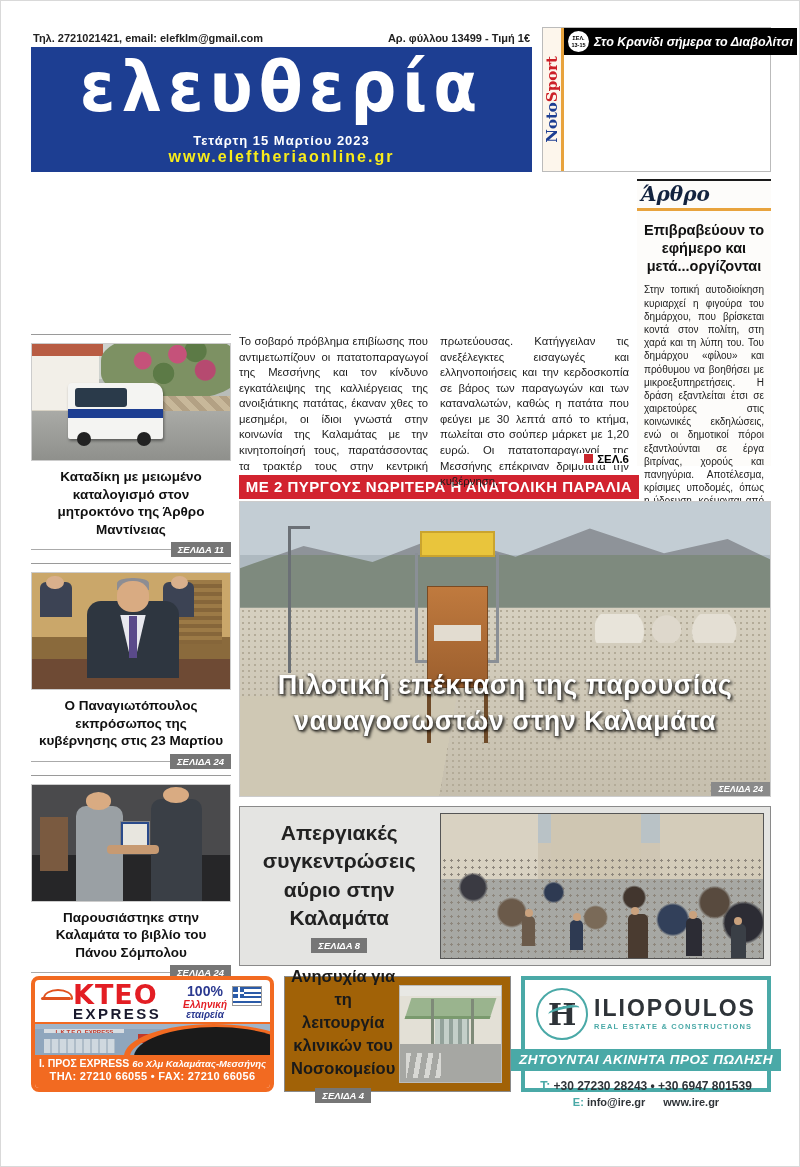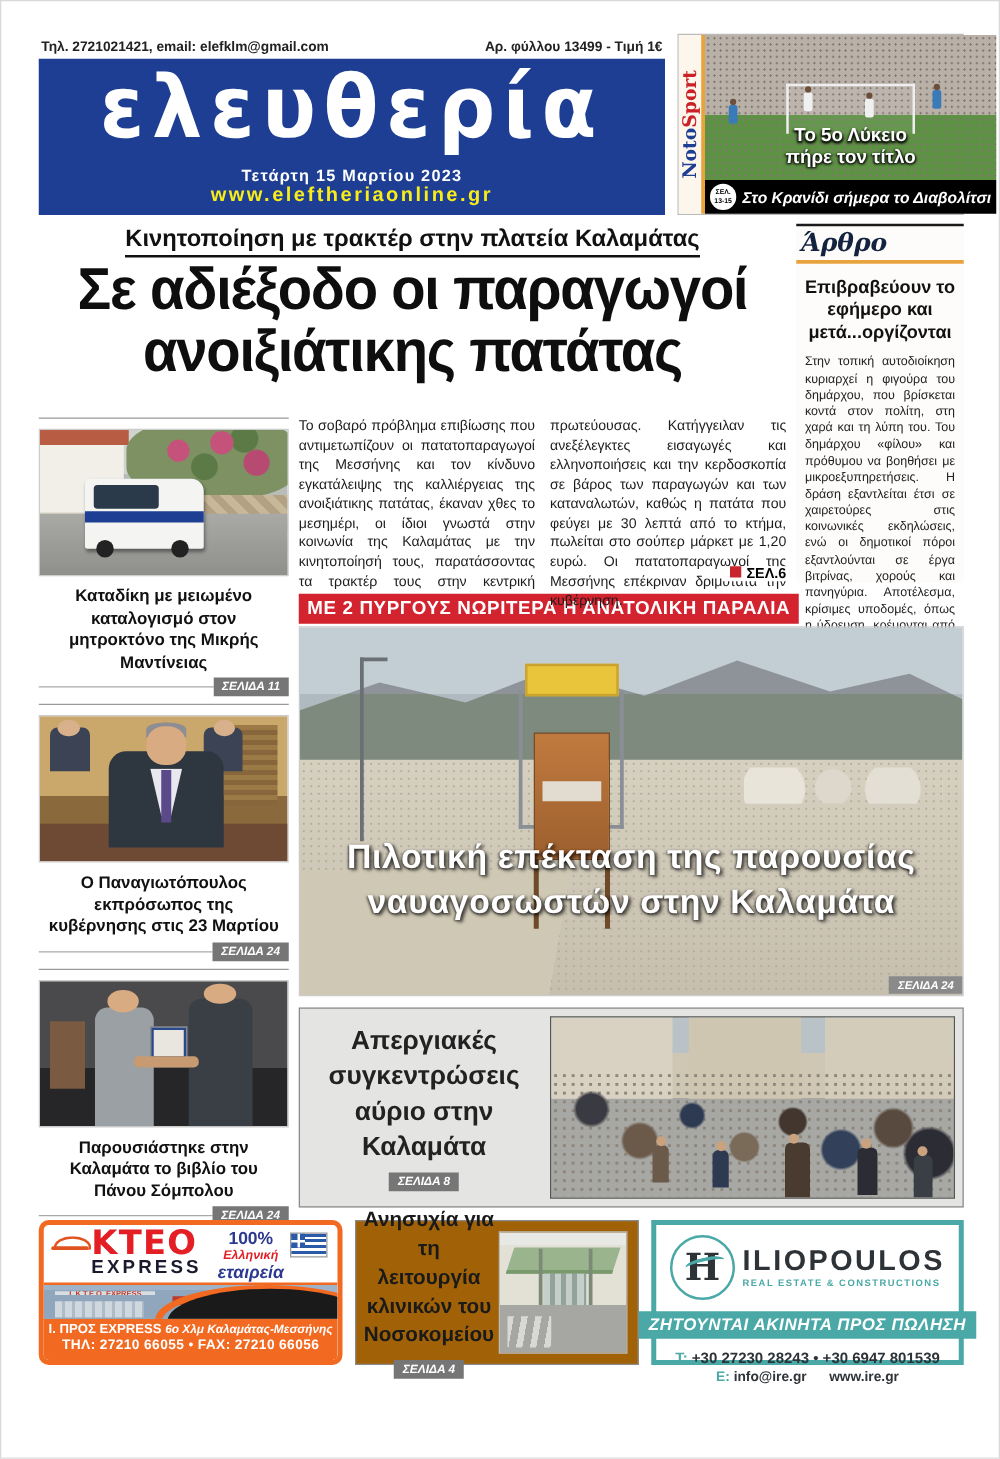--- a/index.html
+++ b/index.html
@@ -195,21 +195,21 @@
   .kteo-top { display:flex; padding:3px 6px 1px 6px; align-items:flex-start; }
   .kteo-car { width:30px; height:26px; position:relative; flex:none; }
   .kteo-car::before { content:""; position:absolute; left:2px; top:6px; width:26px; height:9px; border:2px solid #e0521e; border-radius:60% 60% 10% 10%/100% 100% 10% 10%; border-bottom:none; }
   .kteo-car::after { content:""; position:absolute; left:0; top:14px; width:30px; height:3px; background:#e0521e; border-radius:2px; }
   .kteo-brand { line-height:.9; margin-left:2px; }
   .kteo-brand .k1 { font-size:27px; font-weight:bold; color:#e31e24; letter-spacing:1px; font-family:"DejaVu Sans",sans-serif; }
   .kteo-brand .k2 { font-size:15px; font-weight:bold; color:#1a1a2e; letter-spacing:2.5px; }
   .kteo-right { margin-left:auto; text-align:center; line-height:1.05; padding-right:2px; display:flex; gap:5px; }
   .kteo-100 .pct { color:#2b3990; font-weight:bold; font-size:14px; }
   .kteo-100 .el1 { color:#e31e24; font-weight:bold; font-style:italic; font-size:10px; display:block; }
-  .kteo-100 .el2 { color:#2b3990; font-weight:bold; font-style:italic; font-size:14px; display:block; }
+  .kteo-100 .el2 { color:#2b3990; font-weight:bold; font-style:italic; font-size:10px; display:block; }
   .gr-flag { width:30px; height:20px; position:relative; flex:none; margin-top:3px;
       background:repeating-linear-gradient(180deg,#2b5ba8 0 2.3px,#fff 2.3px 4.6px); border:1px solid #999; }
   .gr-flag::before { content:""; position:absolute; left:0; top:0; width:11px; height:11px; background:#2b5ba8; }
   .gr-flag::after { content:""; position:absolute; left:0; top:0; width:11px; height:11px;
       background:linear-gradient(#fff,#fff) 50% 0/2px 100% no-repeat, linear-gradient(#fff,#fff) 0 50%/100% 2px no-repeat; }
   .kteo-photo { flex:1; position:relative; overflow:hidden;
       background:linear-gradient(180deg,#9fb4c8 0 30%,#7d9ab5 30% 100%); border-top:2px solid #f26a21; }
   .kteo-photo .bldg { position:absolute; left:0; bottom:0; width:62%; height:85%; background:#8fa6bd; }
   .kteo-photo .sign1 { position:absolute; left:4%; top:18%; width:34%; height:10%; background:#d8dde2; color:#c0392b; font-size:6px; font-weight:bold; text-align:center; overflow:hidden; }
   .kteo-photo .doors { position:absolute; left:4%; bottom:6%; width:30%; height:46%; background:repeating-linear-gradient(90deg,#cfd8df 0 6px,#aebcc8 6px 8px); }
@@ -268,59 +268,33 @@
       </div>
     </div>
 
     <div class="notosport">
       <div class="ns-strip">
         <div class="ns-vtext">
           <span class="noto">Noto</span><span class="sport">Sport</span>
         </div>
       </div>
       <div class="ns-main">
-        <div class="ns-photo">
-          <div class="ns-goal"></div>
-          <div class="ns-player" style="left:8%;top:48%;background:#3a7ab8">
-              <div class="ns-head"></div>
-            </div>
-          <div class="ns-player" style="left:34%;top:40%;background:#f0f0f0">
-              <div class="ns-head"></div>
-            </div>
-          <div class="ns-player" style="left:55%;top:44%;background:#f0f0f0">
-              <div class="ns-head"></div>
-            </div>
-          <div class="ns-player" style="left:78%;top:38%;background:#3a7ab8">
-              <div class="ns-head"></div>
-            </div>
-          <div class="ns-headline">
-            <div>Το 5ο Λύκειο</div>
-            <div>πήρε τον τίτλο</div>
-          </div>
-        </div>
         <div class="ns-bar">
           <div class="ns-badge">
             <span>ΣΕΛ.</span>
               <span>13-15</span>
           </div>
           <span class="ns-bar-text">Στο Κρανίδι σήμερα το Διαβολίτσι</span>
         </div>
       </div>
     </div>
   </div>
 
   <div class="grid">
 
-    <div class="headline-area">
-      <span class="kicker">Κινητοποίηση με τρακτέρ στην πλατεία Καλαμάτας</span>
-      <div class="headline">
-        <div>Σε αδιέξοδο οι παραγωγοί</div>
-        <div>ανοιξιάτικης πατάτας</div>
-      </div>
-    </div>
 
     <div class="artho">
       <div class="artho-label">Άρθρο</div>
       <div class="artho-title">Επιβραβεύουν το εφήμερο και μετά...οργίζονται</div>
       <div class="artho-body">Στην τοπική αυτοδιοίκηση κυριαρχεί η φιγούρα του δημάρχου, που βρίσκεται κοντά στον πολίτη, στη χαρά και τη λύπη του. Του δημάρχου «φίλου» και πρόθυμου να βοηθήσει με μικροεξυπηρετήσεις. Η δράση εξαντλείται έτσι σε χαιρετούρες στις κοινωνικές εκδηλώσεις, ενώ οι δημοτικοί πόροι εξαντλούνται σε έργα βιτρίνας, χορούς και πανηγύρια. Αποτέλεσμα, κρίσιμες υποδομές, όπως η ύδρευση, κρέμονται από μία κλωστή.</div>
       <div class="artho-foot">ΣΕΛΙΔΑ 2</div>
     </div>
 
     <div class="bodytext">
       <p>Το σοβαρό πρόβλημα επιβίωσης που αντιμετωπίζουν οι πατατοπαραγωγοί της Μεσσήνης και τον κίνδυνο εγκατάλειψης της καλλιέργειας της ανοιξιάτικης πατάτας, έκαναν χθες το μεσημέρι, οι ίδιοι γνωστά στην κοινωνία της Καλαμάτας με την κινητοποίησή τους, παρατάσσοντας τα τρακτέρ τους στην κεντρική πλατεία της μεσσηνιακής</p>
@@ -339,21 +313,21 @@
           <div class="bougainvillea"></div>
           <div class="wall"></div>
             <div class="road"></div>
           <div class="truck">
             <div class="cab"></div>
               <div class="stripe"></div>
             <div class="wheel" style="left:10%"></div>
               <div class="wheel" style="right:12%"></div>
           </div>
         </div>
-        <div class="side-cap">Καταδίκη με μειωμένο καταλογισμό στον μητροκτόνο της Μικρής Μαντίνειας</div>
+        <div class="side-cap">Καταδίκη με μειωμένο καταλογισμό στον μητροκτόνο της Άρθρο Μαντίνειας</div>
         <div class="side-foot">
           <div class="side-rule"></div>
           <span class="page-badge">ΣΕΛΙΔΑ 11</span>
         </div>
       </div>
 
       <div class="side-item">
         <div class="side-photo ph-parl">
           <div class="panel"></div>
           <div class="figure-bg" style="left:4%"></div>

